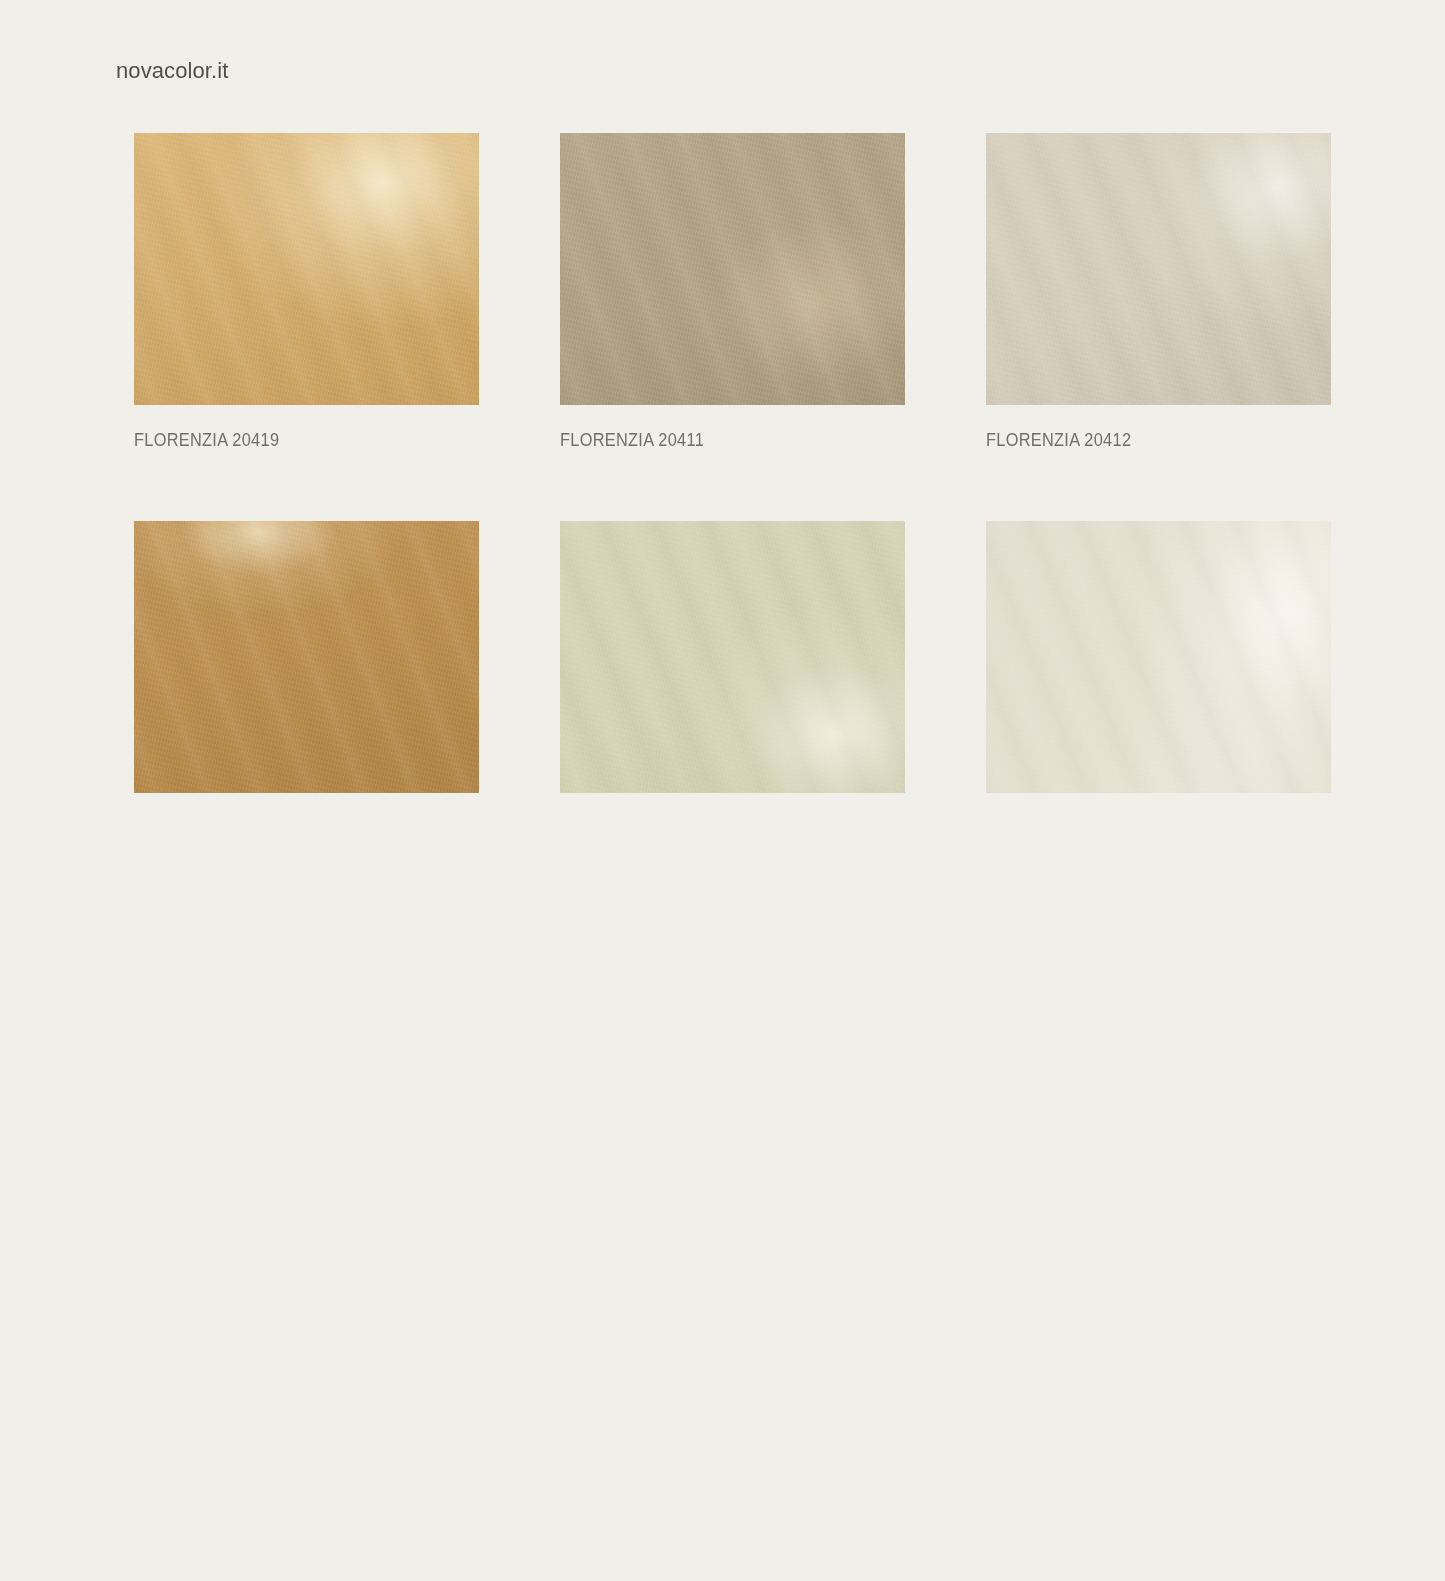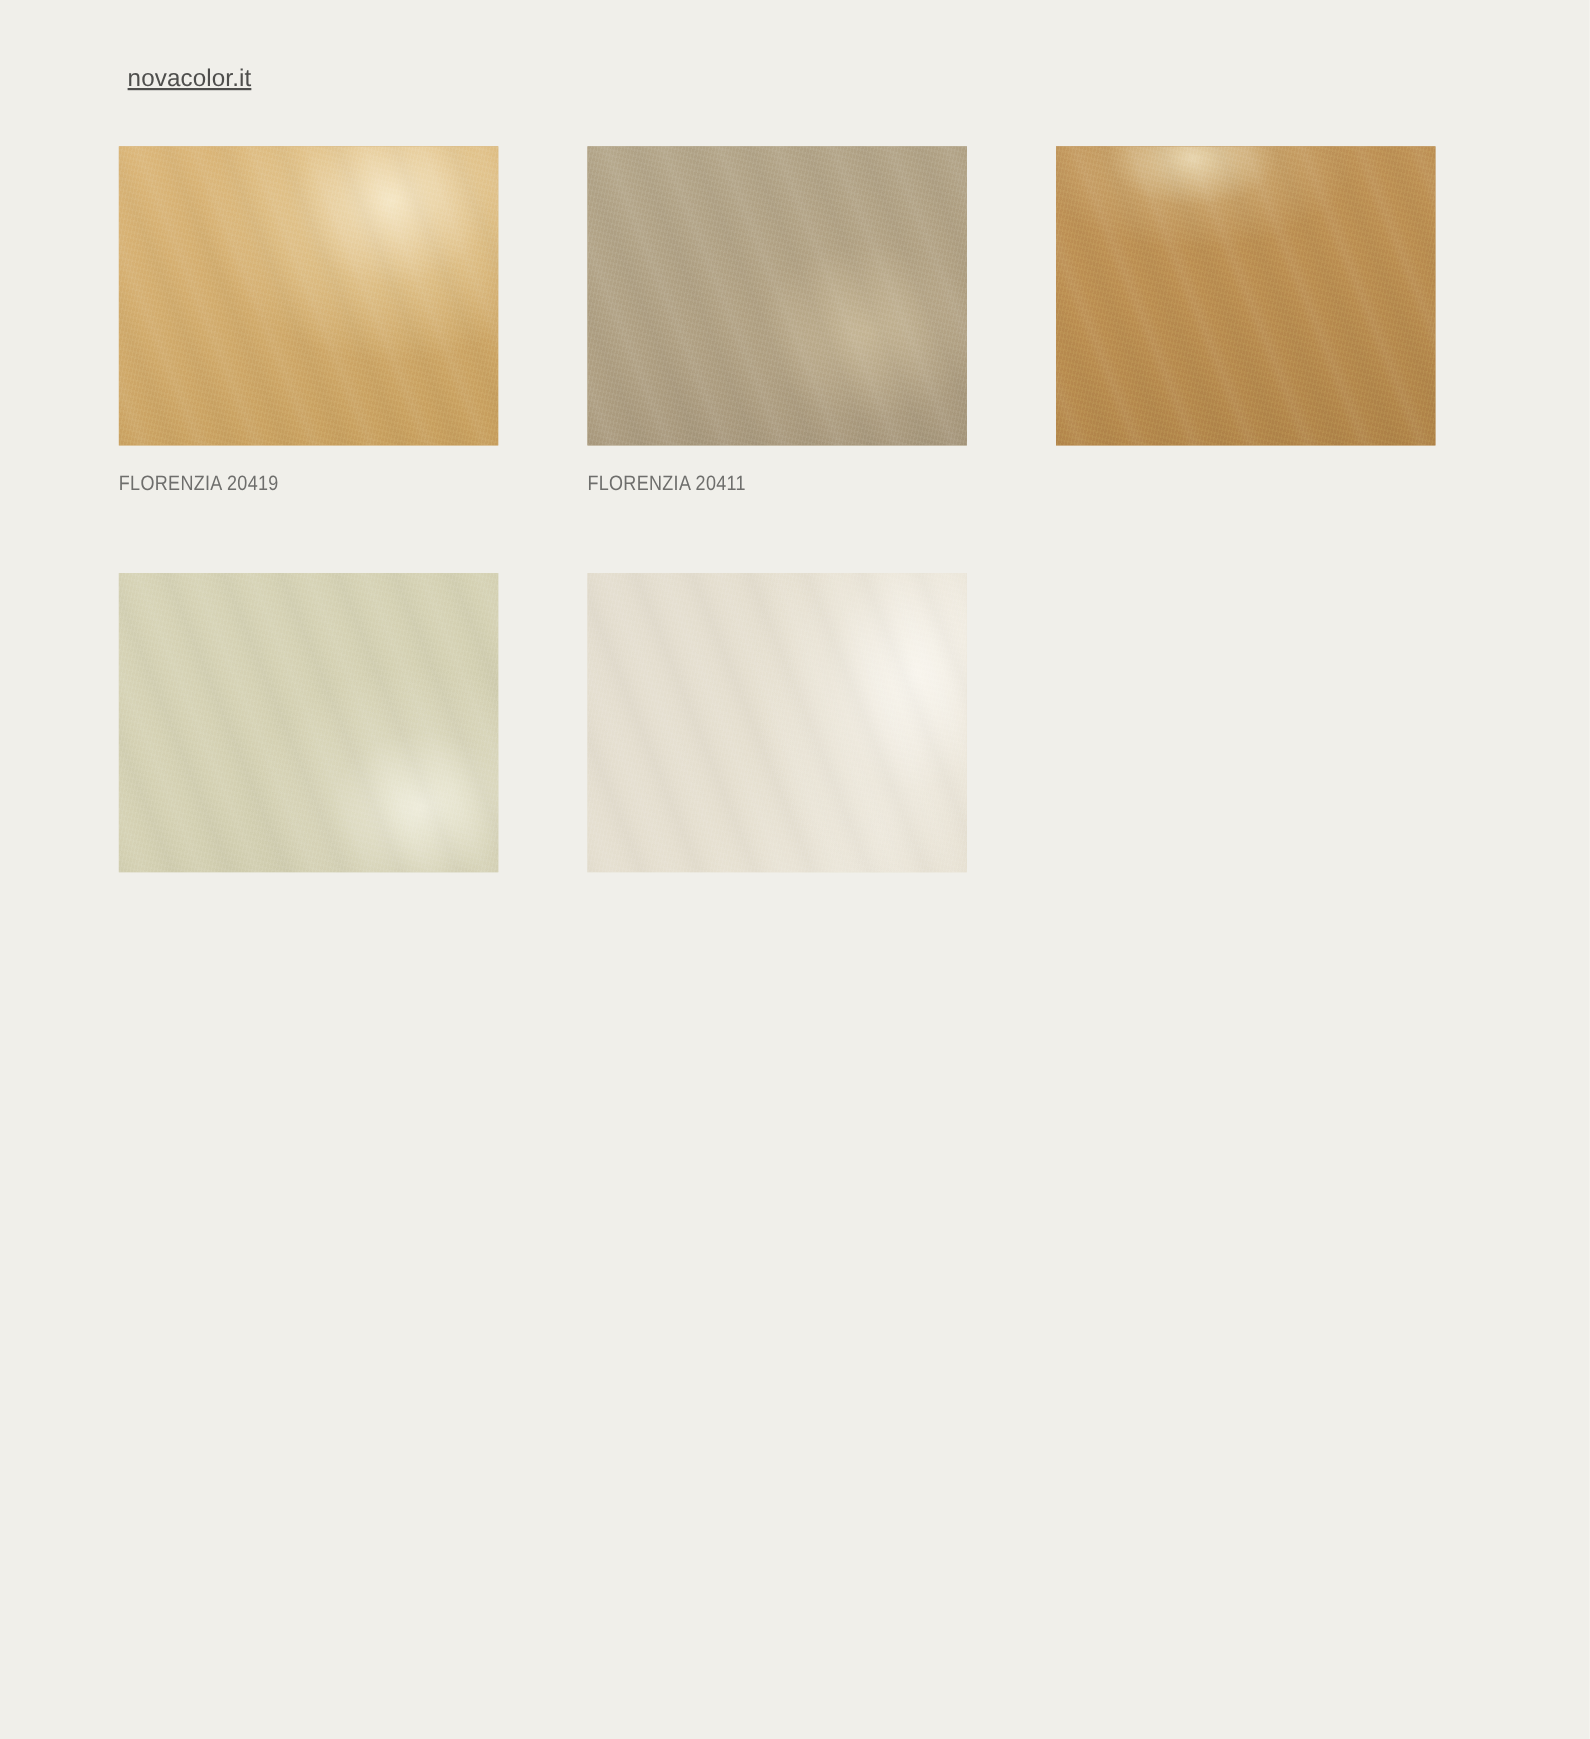--- a/index.html
+++ b/index.html
@@ -23,26 +23,25 @@
 
   .brand-header {
     position: absolute;
     left: 116px;
     top: 58px;
     font-family: "Liberation Sans", sans-serif;
     font-size: 22px;
     font-weight: 400;
     letter-spacing: 0.1px;
     color: #4e4e4c;
-    text-decoration: underline;
   }
 
   .swatch-grid {
     position: absolute;
-    left: 108px;
+    left: 134px;
     top: 133px;
     width: 1197px;
     display: grid;
     grid-template-columns: 345px 345px 345px;
     column-gap: 81px;
     row-gap: 70px;
   }
 
   .swatch-cell {
     width: 345px;
@@ -113,20 +112,28 @@
       <div class="swatch-chip" style="background-color: rgb(176, 161, 132);">
         <div class="sheen" style="background: radial-gradient(70% 70% at 74% 62%, rgba(214, 198, 164, 0.62) 0%, rgba(186, 170, 138, 0.3) 42%, rgba(176, 161, 132, 0) 76%), linear-gradient(160deg, rgb(181, 168, 140) 0%, rgb(176, 161, 132) 52%, rgb(163, 148, 122) 100%);"></div>
         <div class="streaks"></div>
         <div class="grain"></div>
       </div>
       <div class="swatch-label">FLORENZIA 20411</div>
     </div>
 
 
 
+    <div class="swatch-cell">
+      <div class="swatch-chip" style="background-color: rgb(213, 205, 188);">
+        <div class="sheen" style="background: radial-gradient(62% 72% at 84% 20%, rgba(243, 239, 231, 0.92) 0%, rgba(226, 219, 205, 0.46) 40%, rgba(213, 205, 188, 0) 74%), linear-gradient(158deg, rgb(216, 208, 192) 0%, rgb(213, 205, 188) 55%, rgb(203, 194, 176) 100%);"></div>
+        <div class="streaks"></div>
+        <div class="grain"></div>
+      </div>
+      <div class="swatch-label">FLORENZIA 20412</div>
+    </div>
 
 
 
 
     <div class="swatch-cell">
       <div class="swatch-chip" style="background-color: rgb(188, 143, 82);">
         <div class="sheen" style="background: radial-gradient(56% 40% at 36% 4%, rgba(236, 221, 184, 0.88) 0%, rgba(210, 178, 124, 0.44) 40%, rgba(188, 143, 82, 0) 76%), linear-gradient(166deg, rgb(193, 149, 90) 0%, rgb(188, 143, 82) 45%, rgb(176, 132, 73) 100%);"></div>
         <div class="streaks"></div>
         <div class="grain"></div>
       </div>

